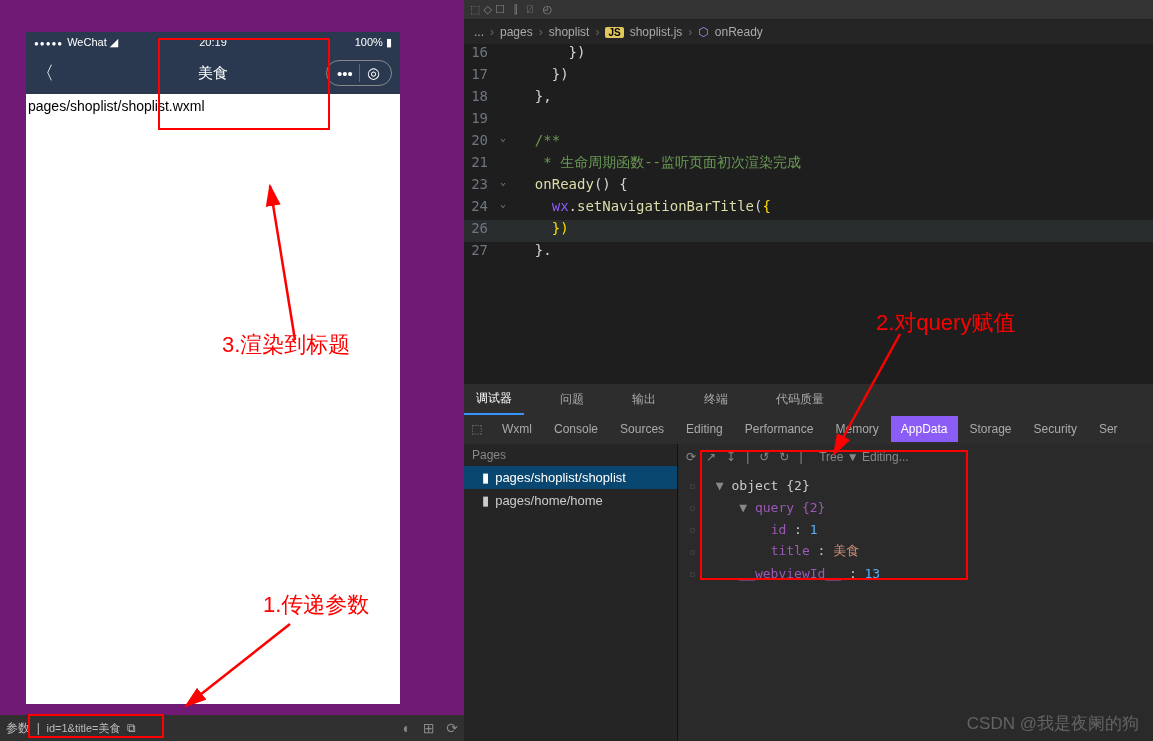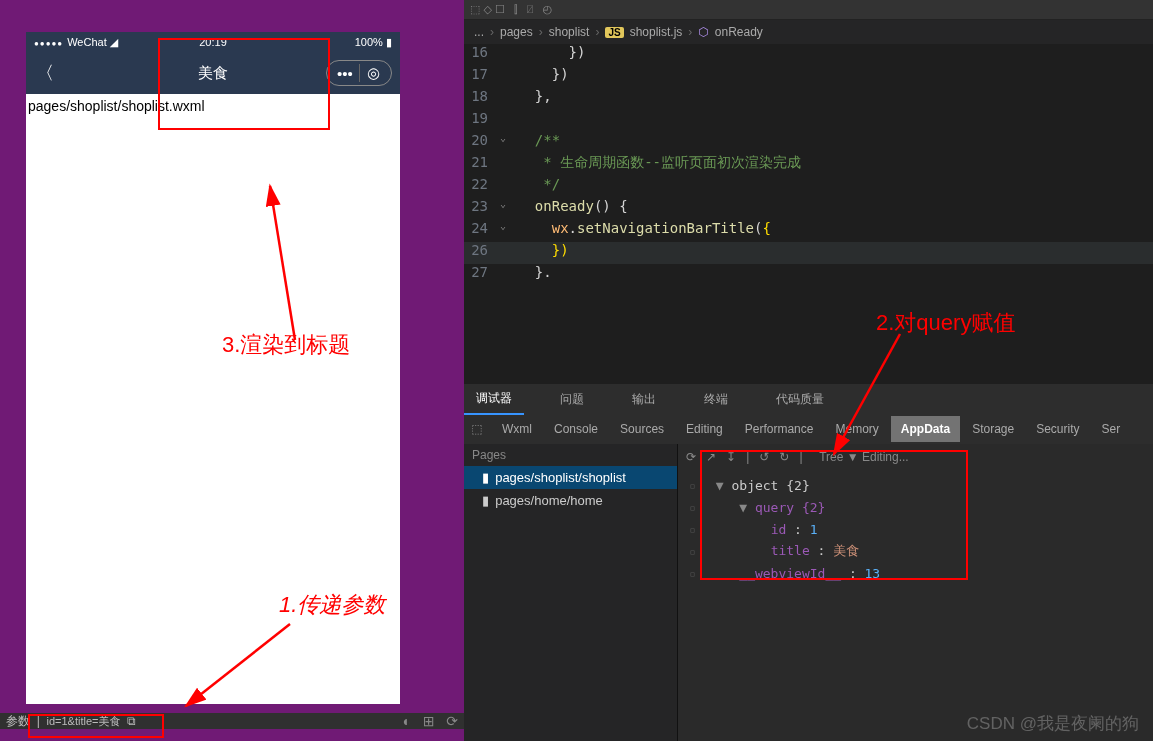--- a/index.html
+++ b/index.html
@@ -13,21 +13,21 @@
 .phone-status .dots::before { content: "●●●●●"; letter-spacing: 1px; font-size: 8px; margin-right: 4px; }
 .phone-status .wifi::after { content: " ◢"; }
 .phone-status .time { position:absolute; left:50%; transform:translateX(-50%); }
 .phone-status .battery::after { content: " ▮"; }
 .phone-nav { height: 42px; background: #2a3950; color: #fff; display: flex; align-items: center; justify-content: center; position: relative; font-size: 15px; }
 .phone-nav .back { position: absolute; left: 10px; font-size: 18px; }
 .phone-nav .capsule { position: absolute; right: 8px; display:flex; align-items:center; gap:0; border:1px solid #888; border-radius:16px; height:26px; padding:0 4px;}
 .phone-nav .capsule span{ width:28px; text-align:center; font-size:15px;}
 .phone-body { background:#fff; color:#000; padding:4px 2px; font-size:14px;}
 
-.bottom-bar { position:absolute; left:0; bottom:12px; width:464px; height:16px; background:#303030; color:#bbb; display:flex; align-items:center; padding:0 6px; justify-content:space-between; font-size:12px;}
+.bottom-bar { position:absolute; left:0; bottom:0; width:464px; height:26px; background:#303030; color:#bbb; display:flex; align-items:center; padding:0 6px; justify-content:space-between; font-size:12px;}
 .bottom-bar .param-pill{ font-size:11px;}
 .bottom-bar .right-icons{ color:#888; font-size:14px; display:flex; gap:10px; }
 
 
 .anno { position:absolute; color:#ff0000; font-size:22px; font-weight:400; z-index:100; pointer-events:none;}
 .anno-box { position:absolute; border:2px solid #ff0000; z-index:99; pointer-events:none;}
 svg.arrow{ position:absolute; z-index:98; pointer-events:none;}
 
 
 .editor-top { height:20px; background:#333; display:flex; align-items:center; padding:0 6px; gap:8px; font-size:11px; color:#888; border-bottom:1px solid #222;}
@@ -36,34 +36,34 @@
 .breadcrumb .js-badge{ background:#e2c75b; color:#000; padding:0 3px; border-radius:2px; font-size:10px; font-weight:bold;}
 .breadcrumb .cube{ color:#b392f0;}
 .code-area{ background:#1e1e1e; font-family: Consolas, monospace; font-size:14px;}
 .code-line{ display:flex; height:22px; }
 .code-line.hl{ background:#2a2d2e;}
 .gutter{ width:36px; text-align:right; padding-right:12px; color:#6e7681;}
 .fold{ width:18px; color:#888; font-size:10px;}
 .code{ white-space:pre;}
 .c-comment{color:#6a9955;}
 .c-func{color:#dcdcaa;}
-.c-var{color:#fdba74;}
+.c-var{color:#8b5cf6;}
 .c-this{color:#569cd6;}
 .c-punct{color:#d4d4d4;}
 .c-brace{ color:#fd0;}
 
 
 .debugger{ position:absolute; top:384px; left:0; right:0; bottom:0; background:#252526;}
 .dbg-tabs-top{ display:flex; height:30px; align-items:center; background:#2d2d2d; font-size:12px;gap:24px;}
 .dbg-tabs-top .tab{ padding:6px 12px; color:#aaa;}
 .dbg-tabs-top .tab.active{ border-bottom:2px solid #3794ff; color:#fff;}
 .dbg-toolbar{ display:flex; height:30px; align-items:center; background:#2d2d2d; font-size:12px; gap:2px; overflow:hidden;}
 .dbg-toolbar .icon{ width:26px; text-align:center; color:#888;}
 .dbg-toolbar .tool-tab{ padding:6px 10px; color:#aaa;}
-.dbg-toolbar .tool-tab.active{ background:#737373; color:#fff;font-weight:bold;}
+.dbg-toolbar .tool-tab.active{ background:#8b5cf6; color:#fff;}
 .dbg-split{ display:flex; height:calc(100% - 60px);}
 .dbg-left{ width:214px; background:#252526; border-right:1px solid #111;}
 .dbg-left .hdr{ padding:4px 8px; color:#888; font-size:12px;}
 .dbg-left .row{ padding:4px 8px 4px 18px; font-size:13px; color:#ccc; display:flex; align-items:center; gap:6px;}
 .dbg-left .row.active{ background:#094771; color:#fff;}
 .dbg-right-top{ flex:1; background:#2a2a2a; display:flex; flex-direction:column;}
 .dbg-right-bar{ height:26px; display:flex; align-items:center; padding:0 8px; gap:10px; color:#888; font-size:12px;}
 .dbg-tree{ font-family: Consolas, monospace; font-size:13px; padding:4px 0 4px 6px;}
 .dbg-tree .trow{ display:flex; align-items:center; height:22px;}
 .dbg-tree .ln{ width:18px; text-align:center; border-right:1px solid #333; color:#555; font-size:10px;}
@@ -144,25 +144,20 @@
         <span class="gutter">20</span>
         <span class="fold">⌄</span>
         <span class="code">  <span class="c-comment">/**</span></span>
       </div>
     <div class="code-line">
         <span class="gutter">21</span>
         <span class="fold"></span>
         <span class="code">   <span class="c-comment">* 生命周期函数--监听页面初次渲染完成</span></span>
       </div>
     <div class="code-line">
-        <span class="gutter">22</span>
-        <span class="fold"></span>
-        <span class="code">   <span class="c-comment">*/</span></span>
-      </div>
-    <div class="code-line">
         <span class="gutter">23</span>
         <span class="fold">⌄</span>
         <span class="code">  <span class="c-func">onReady</span><span class="c-punct">() {</span></span>
       </div>
     <div class="code-line">
         <span class="gutter">24</span>
         <span class="fold">⌄</span>
         <span class="code">    <span class="c-var">wx</span><span class="c-punct">.</span><span class="c-func">setNavigationBarTitle</span><span class="c-punct">(</span><span class="c-brace">{</span></span>
       </div>
     <div class="code-line hl">
@@ -230,21 +225,21 @@
         </div>
       </div>
     </div>
   </div>
 </div>
 
 <div class="anno-box" style="left:158px;top:38px;width:172px;height:92px;"></div>
 <div class="anno-box" style="left:28px;top:714px;width:136px;height:24px;"></div>
 <div class="anno-box" style="left:700px;top:450px;width:268px;height:130px;"></div>
 
-<div class="anno" style="left:279px;top:590px;font-style:italic;">1.传递参数</div>
+<div class="anno" style="left:263px;top:590px;">1.传递参数</div>
 <div class="anno" style="left:876px;top:308px;">2.对query赋值</div>
 <div class="anno" style="left:222px;top:330px;">3.渲染到标题</div>
 
 <svg class="arrow" style="left:0;top:0;width:1153px;height:741px;">
   <defs>
       <marker id="ah" markerWidth="10" markerHeight="10" refX="8" refY="3" orient="auto">
         <path d="M0,0 L0,6 L9,3 z" fill="#ff0000"></path>
       </marker>
     </defs>
   <line x1="295" y1="340" x2="270" y2="186" stroke="#ff0000" stroke-width="2.5" marker-end="url(#ah)"></line>

